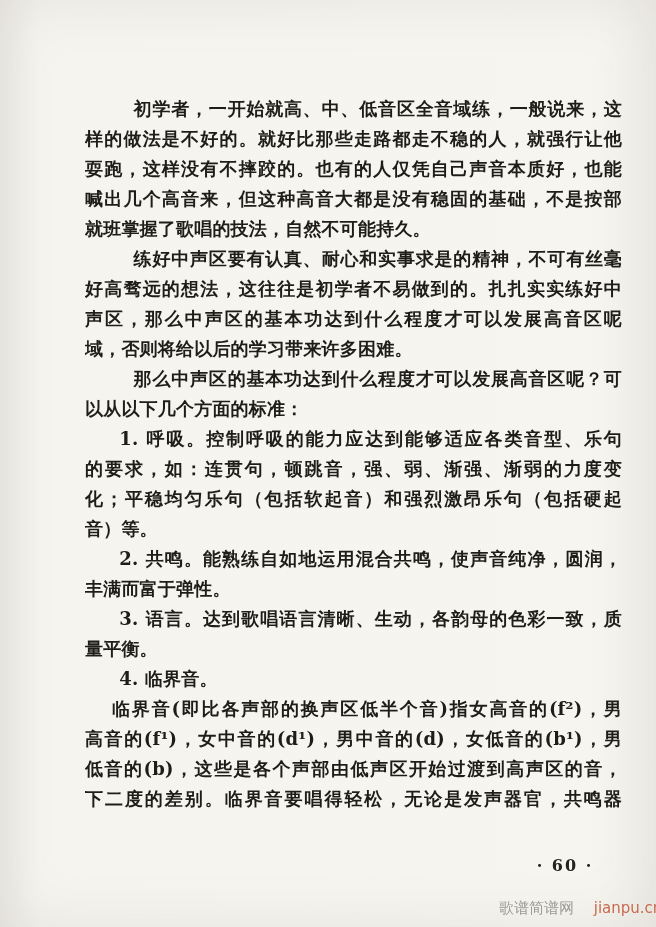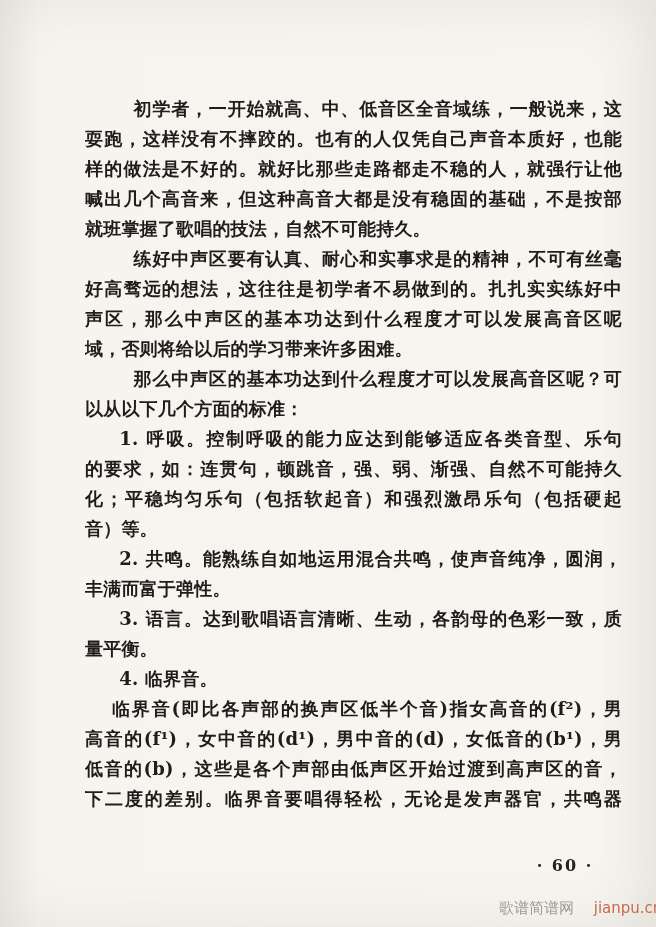--- a/index.html
+++ b/index.html
@@ -44,38 +44,38 @@
   .watermark .site-url  { color:#c96b4f; margin-left:15px; }
 </style>
 </head>
 <body>
 
 <div class="page">
 
   <div class="body-text">
       <div class="paragraph p0">
         <div class="line indent">初学者，一开始就高、中、低音区全音域练，一般说来，这</div>
+        <div class="line">样的做法是不好的。就好比那些走路都走不稳的人，就强行让他</div>
         <div class="line">耍跑，这样没有不摔跤的。也有的人仅凭自己声音本质好，也能</div>
-        <div class="line">样的做法是不好的。就好比那些走路都走不稳的人，就强行让他</div>
         <div class="line">喊出几个高音来，但这种高音大都是没有稳固的基础，不是按部</div>
         <div class="line no-just">就班掌握了歌唱的技法，自然不可能持久。</div>
       </div>
       <div class="paragraph p1">
         <div class="line indent">练好中声区要有认真、耐心和实事求是的精神，不可有丝毫</div>
         <div class="line">好高骛远的想法，这往往是初学者不易做到的。扎扎实实练好中</div>
         <div class="line">声区，那么中声区的基本功达到什么程度才可以发展高音区呢</div>
         <div class="line no-just">域，否则将给以后的学习带来许多困难。</div>
       </div>
       <div class="paragraph p2">
         <div class="line indent">那么中声区的基本功达到什么程度才可以发展高音区呢？可</div>
         <div class="line no-just">以从以下几个方面的标准：</div>
       </div>
       <div class="paragraph p3">
         <div class="line indent">1. 呼吸。控制呼吸的能力应达到能够适应各类音型、乐句</div>
-        <div class="line">的要求，如：连贯句，顿跳音，强、弱、渐强、自然不可能持久</div>
+        <div class="line">的要求，如：连贯句，顿跳音，强、弱、渐强、渐弱的力度变</div>
         <div class="line">化；平稳均匀乐句（包括软起音）和强烈激昂乐句（包括硬起</div>
         <div class="line no-just">音）等。</div>
       </div>
       <div class="paragraph p4">
         <div class="line indent">2. 共鸣。能熟练自如地运用混合共鸣，使声音纯净，圆润，</div>
         <div class="line no-just">丰满而富于弹性。</div>
       </div>
       <div class="paragraph p5">
         <div class="line indent">3. 语言。达到歌唱语言清晰、生动，各韵母的色彩一致，质</div>
         <div class="line no-just">量平衡。</div>

